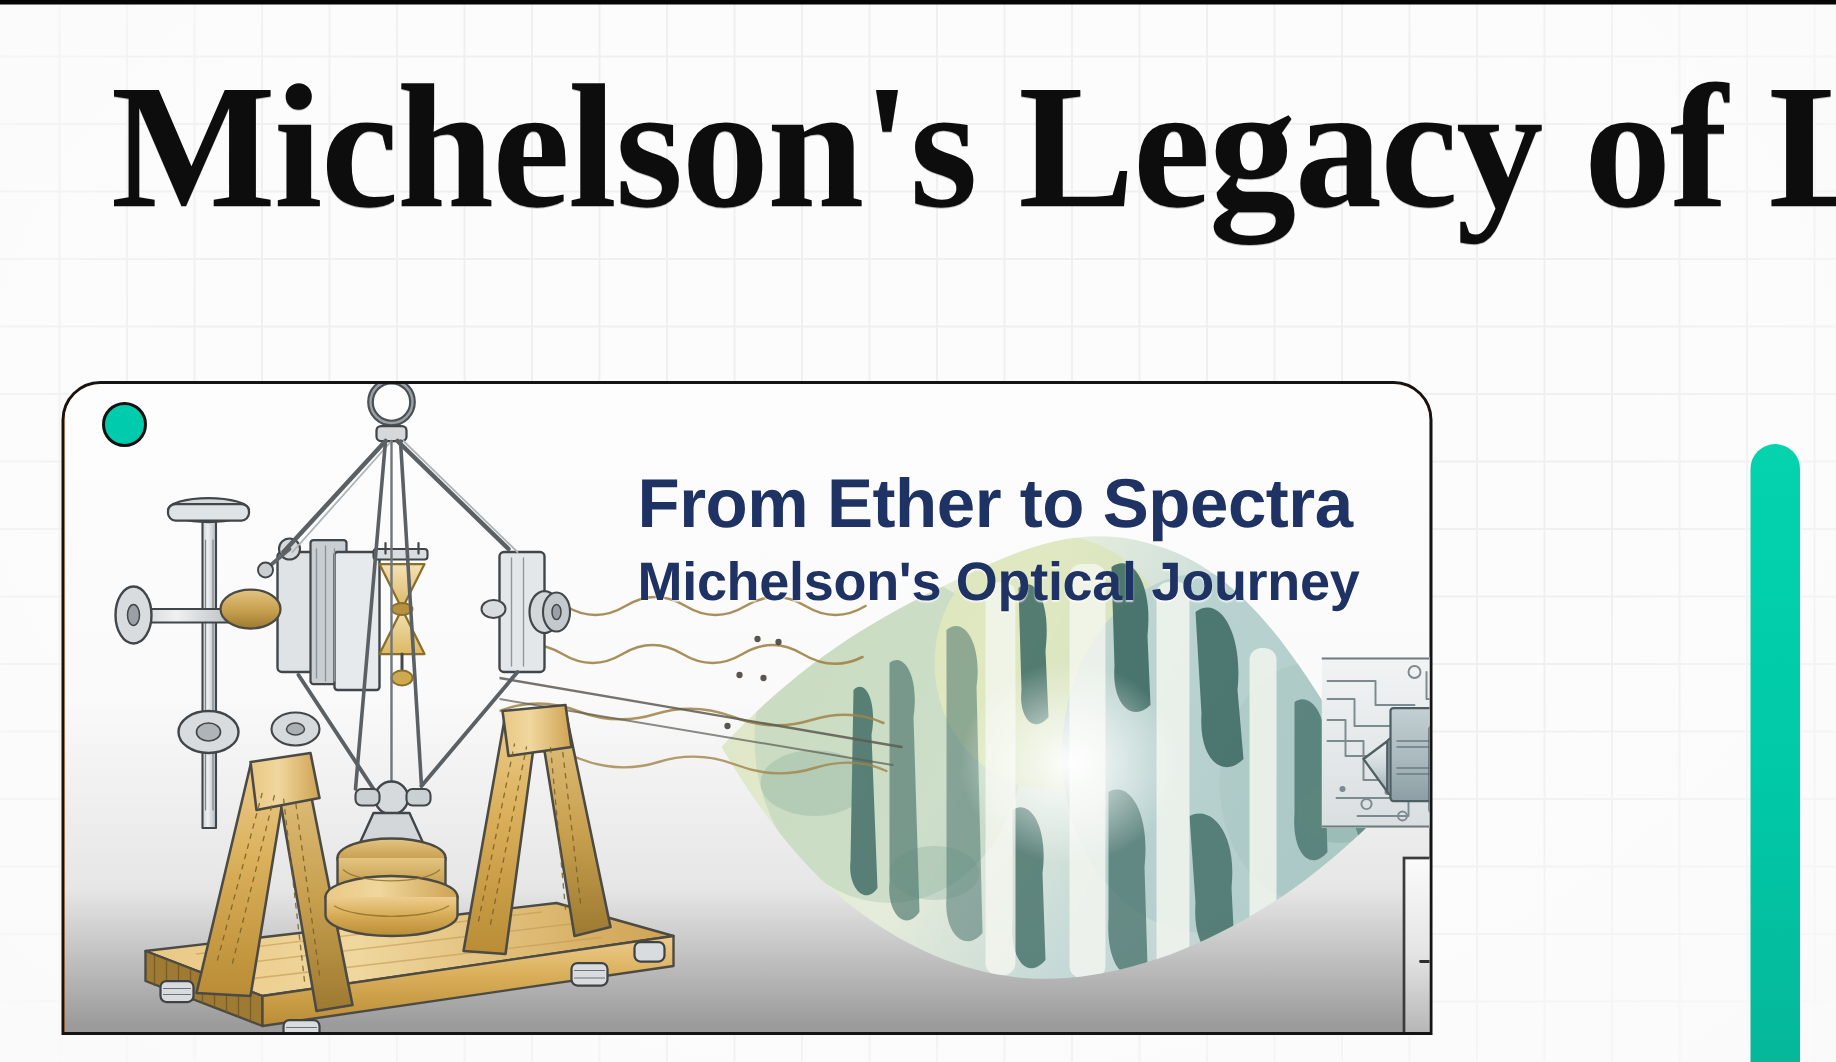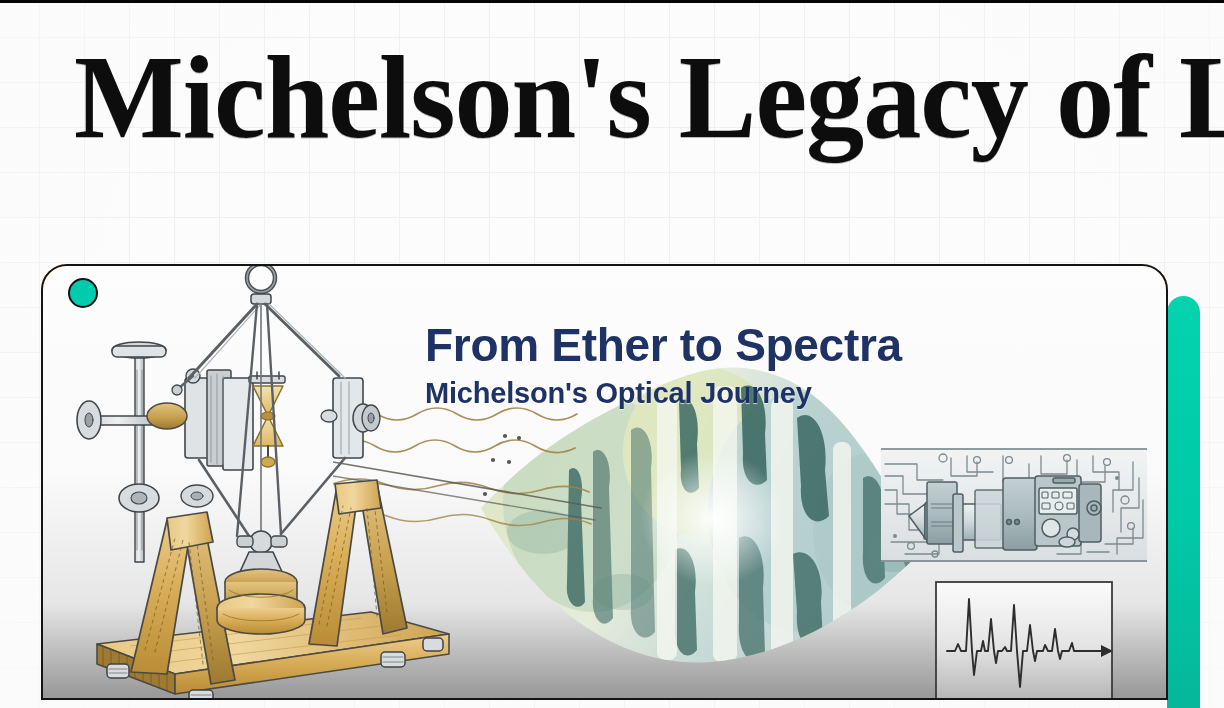--- a/index.html
+++ b/index.html
@@ -68,22 +68,22 @@
     width: 33px;
     height: 412px;
     border-radius: 18px 18px 0 0;
     background: linear-gradient(180deg, #04d3ae 0%, #00c9a7 55%, #06b79a 100%);
   }
 
   
   .card {
     position: absolute;
     left: 41px;
-    top: 264px;
-    width: 1127px;
+    top: 254px;
+    width: 914px;
     height: 436px;
     border: 2.5px solid #141414;
     border-radius: 26px 26px 0 0;
     background: #f97316;
     overflow: hidden;
     box-sizing: border-box;
   }
   .card-wash {
     position:absolute; inset:0;
     background: linear-gradient(180deg, #fdfdfd 0%, #fafafa 48%, #e6e6e6 78%, #9b9b9b 99%);
@@ -111,21 +111,21 @@
     font-size: 46px;
     font-weight: 700;
     color: #1e3264;
     letter-spacing: -0.3px;
     white-space: nowrap;
     line-height: 1.08;
     text-shadow: 0 1px 1px rgba(255,255,255,0.7);
   }
   .card-subtitle {
     margin-top: 6px;
-    font-size: 29px;
+    font-size: 36px;
     font-weight: 700;
     color: #1e3264;
     letter-spacing: -0.2px;
     white-space: nowrap;
     text-shadow: 0 1px 1px rgba(255,255,255,0.7);
   }
 
   
   .illus { position:absolute; }
   .illus svg { display:block; }

